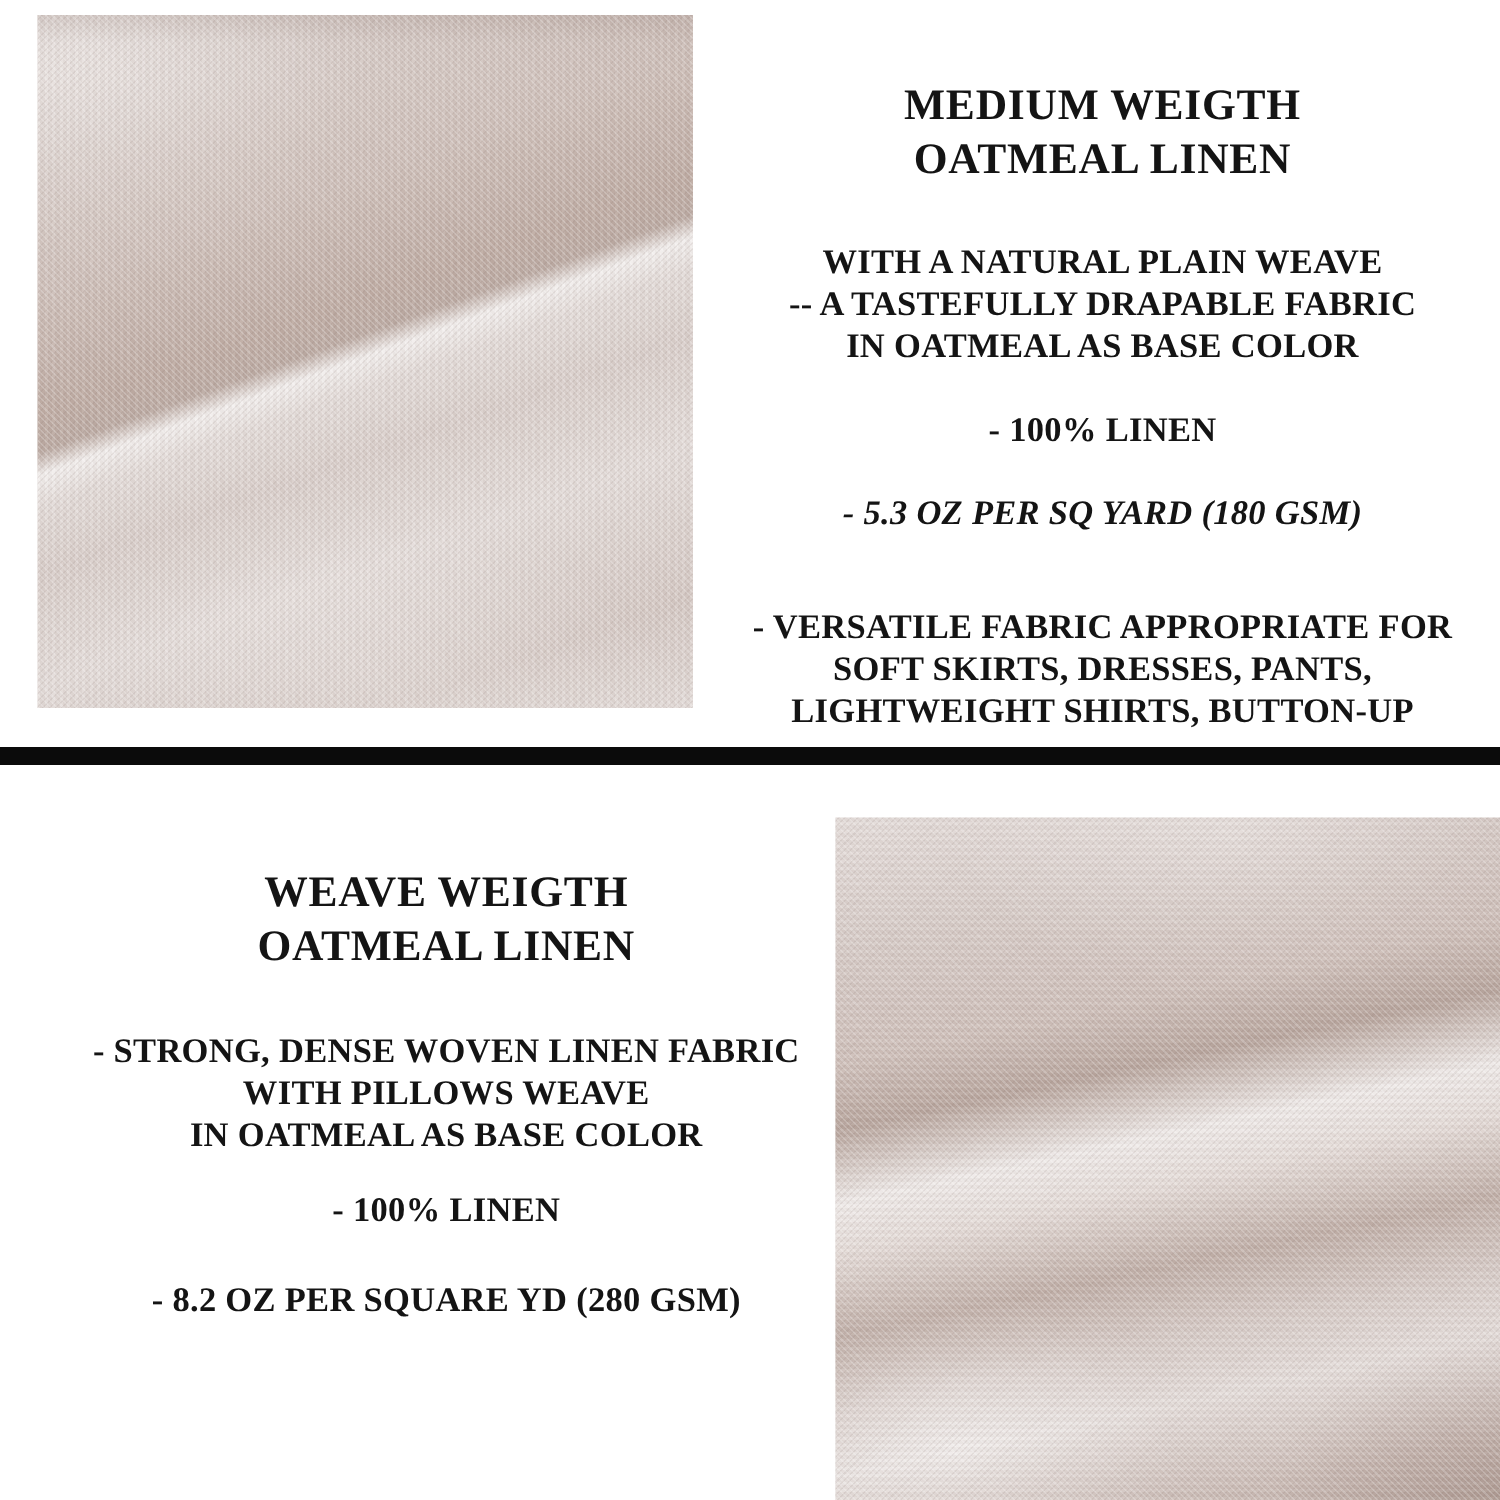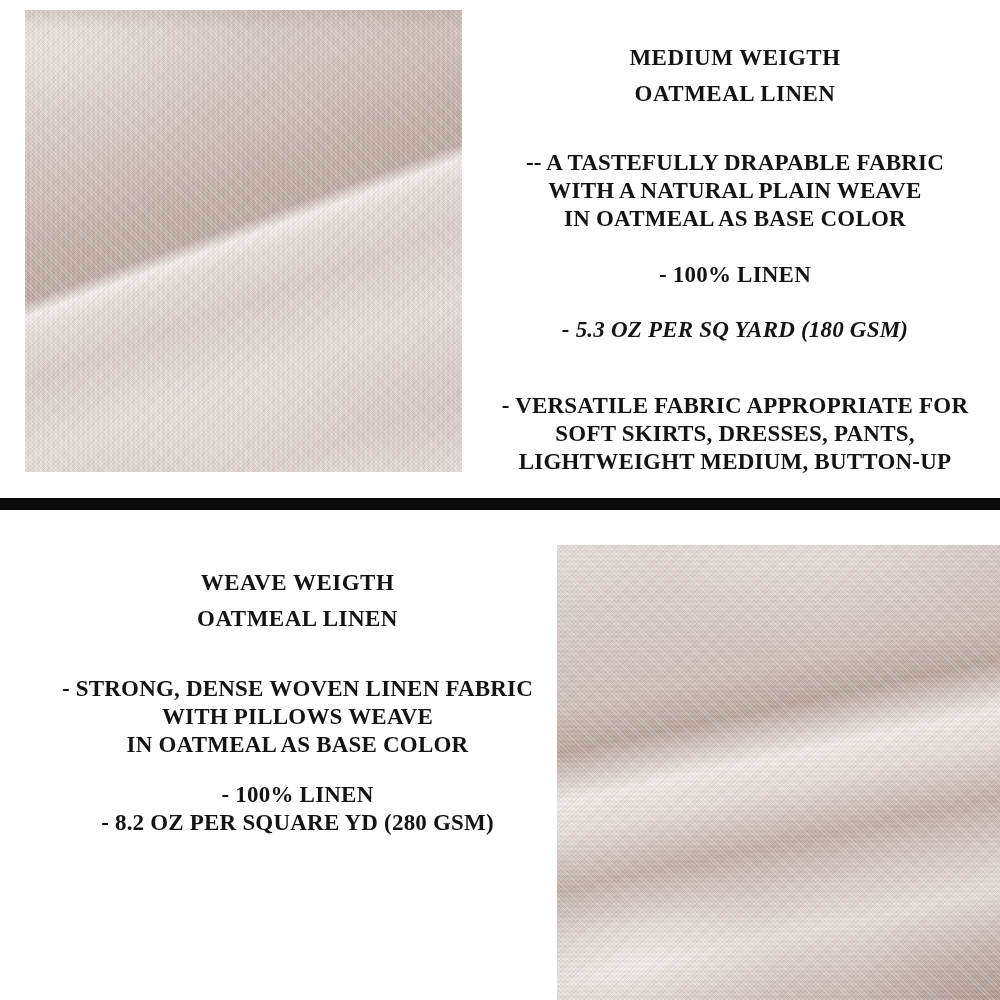--- a/index.html
+++ b/index.html
@@ -74,59 +74,59 @@
       radial-gradient(60% 35% at 60% 2%, rgba(255,255,255,0.30) 0%, transparent 70%);
   }
   .divider{position:absolute;left:0;top:498px;width:1000px;height:12px;background:var(--divider);}
   
   .panel{
     position:absolute;text-align:center;color:var(--text);
     font-weight:bold;
   }
   .panel-top{left:470px;top:40px;width:530px;}
   .panel-bottom{left:15px;top:565px;width:565px;}
-  .title{font-size:23px;line-height:36px;margin:0;letter-spacing:0.5px;}
+  .title{font-size:29px;line-height:36px;margin:12px;letter-spacing:0.5px;}
   .para{font-size:23px;line-height:28px;margin:0;letter-spacing:0.2px;}
   .line{display:block;}
   .panel-top .p1{margin-top:37px;}
   .panel-top .p2{margin-top:28px;}
   .panel-top .p3{margin-top:27px;font-style:italic;}
   .panel-top .p4{margin-top:48px;}
   .panel-bottom .p1{margin-top:38px;}
   .panel-bottom .p2{margin-top:22px;}
-  .panel-bottom .p3{}
+  .panel-bottom .p3{margin-top:32px;}
   .panel-bottom .p4{margin-top:36px;}
 </style>
 </head>
 <body>
 
 <div class="canvas">
 
   <figure class="photo photo-top"></figure>
 
   <section class="panel panel-top">
     <h2 class="title">
       <span class="line">MEDIUM WEIGTH</span>
       <span class="line">OATMEAL LINEN</span>
     </h2>
     <p class="para p1">
+      <span class="line">WITH A NATURAL PLAIN WEAVE</span>
       <span class="line">-- A TASTEFULLY DRAPABLE FABRIC</span>
-      <span class="line">WITH A NATURAL PLAIN WEAVE</span>
       <span class="line">IN OATMEAL AS BASE COLOR</span>
     </p>
     <p class="para p2">
       <span class="line">- 100% LINEN</span>
     </p>
     <p class="para p3">
       <span class="line">- 5.3 OZ PER SQ YARD (180 GSM)</span>
     </p>
     <p class="para p4">
       <span class="line">- VERSATILE FABRIC APPROPRIATE FOR</span>
       <span class="line">SOFT SKIRTS, DRESSES, PANTS,</span>
-      <span class="line">LIGHTWEIGHT MEDIUM, BUTTON-UP</span>
+      <span class="line">LIGHTWEIGHT SHIRTS, BUTTON-UP</span>
     </p>
   </section>
 
   <div class="divider"></div>
 
   <section class="panel panel-bottom">
     <h2 class="title">
       <span class="line">WEAVE WEIGTH</span>
       <span class="line">OATMEAL LINEN</span>
     </h2>

